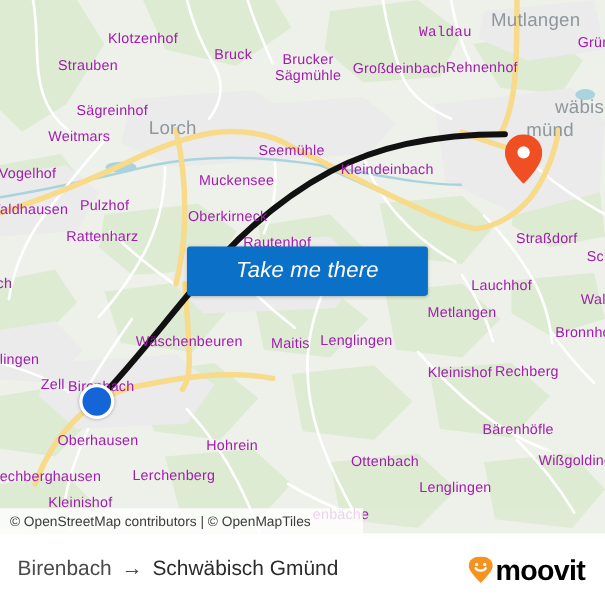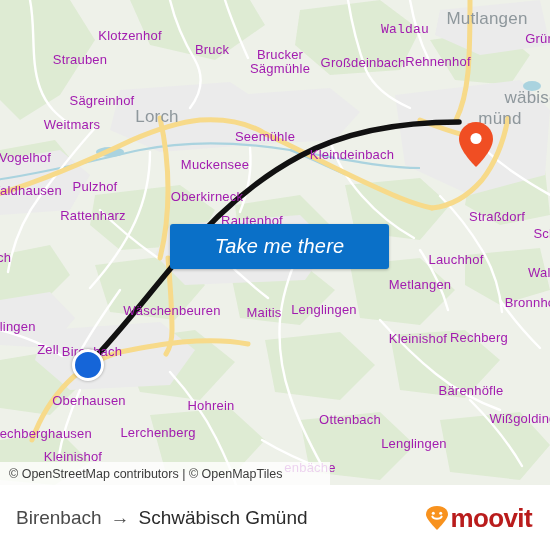--- a/index.html
+++ b/index.html
@@ -67,21 +67,21 @@
   .route-text{
     position:absolute;left:16px;top:50%;transform:translateY(-50%);
     display:flex;align-items:center;gap:9px;white-space:nowrap;
   }
   .route-from{font-size:19px;color:#4a4a4a;}
   .route-arrow{font-size:19px;color:#4a4a4a;line-height:1;}
   .route-to{font-size:19px;color:#2b2b2b;}
 
   .brand{position:absolute;right:18px;top:50%;transform:translateY(-50%);
          display:flex;align-items:center;gap:2px;}
-  .brand-word{font-size:26px;font-weight:bold;color:#b91c1c;letter-spacing:-.6px;
+  .brand-word{font-size:26px;font-weight:bold;color:#000000;letter-spacing:-.6px;
               font-family:"Liberation Sans", sans-serif;line-height:1;}
 </style>
 </head>
 <body>
 
 <div id="app">
 
   <div class="map">
 
     <svg width="550" height="485" viewBox="0 0 550 485">

